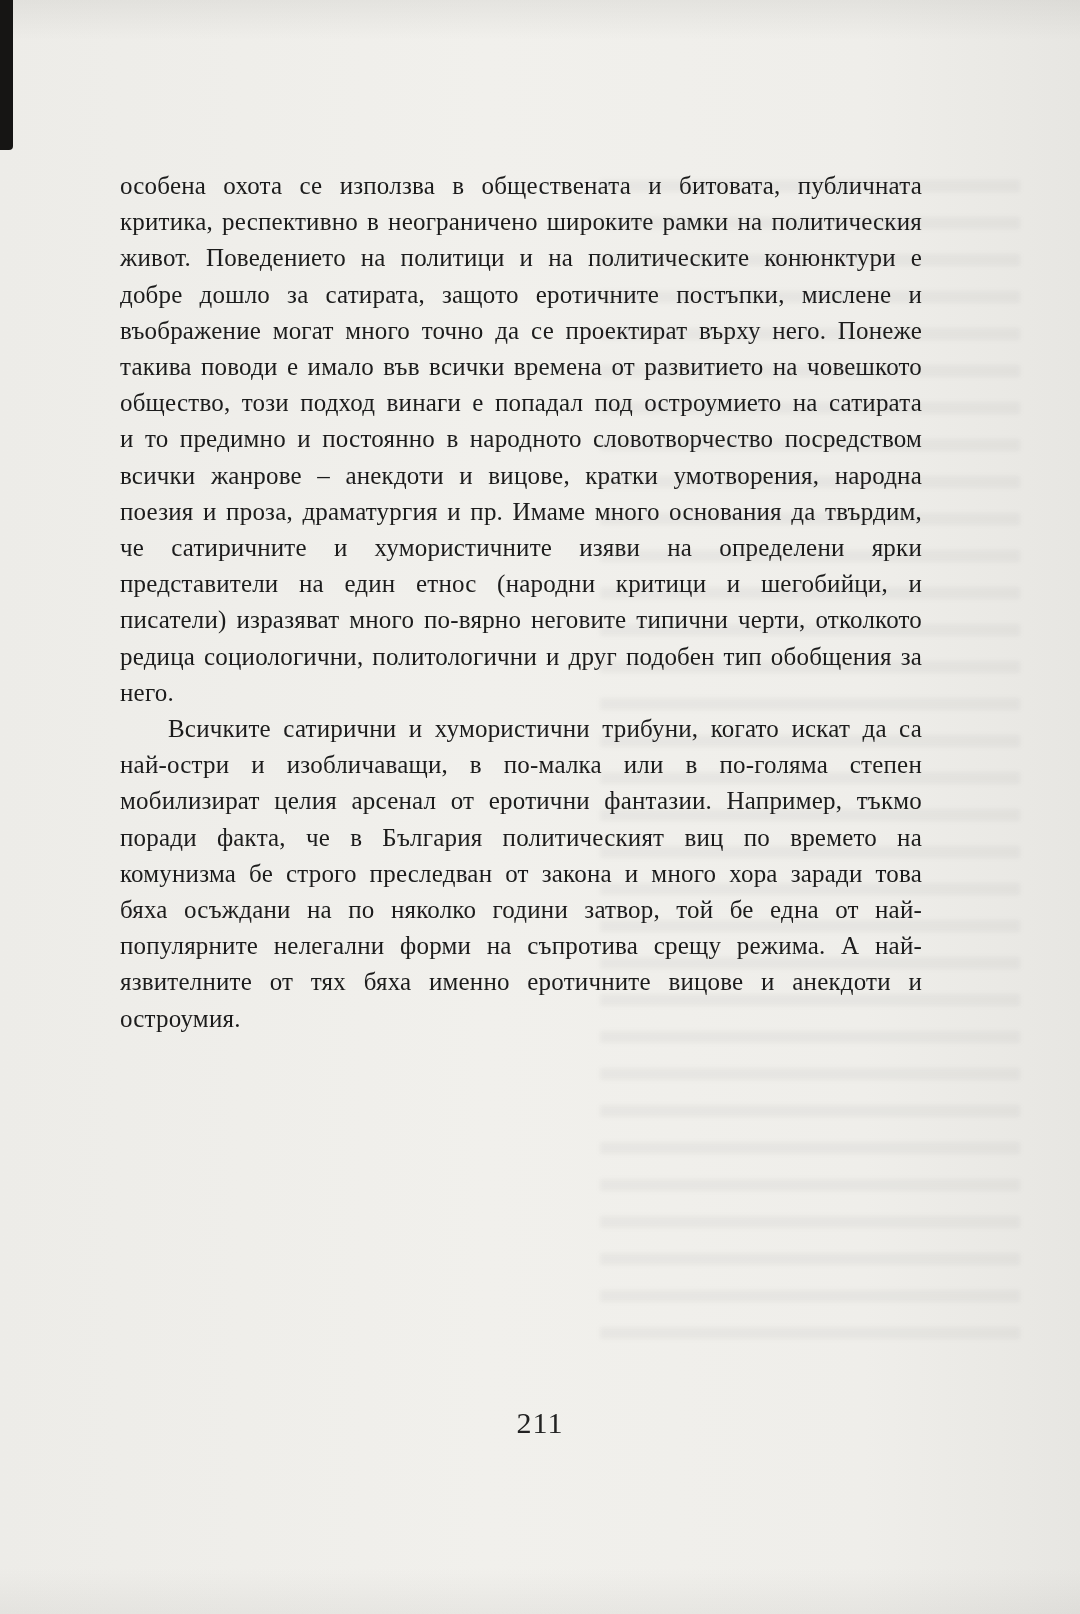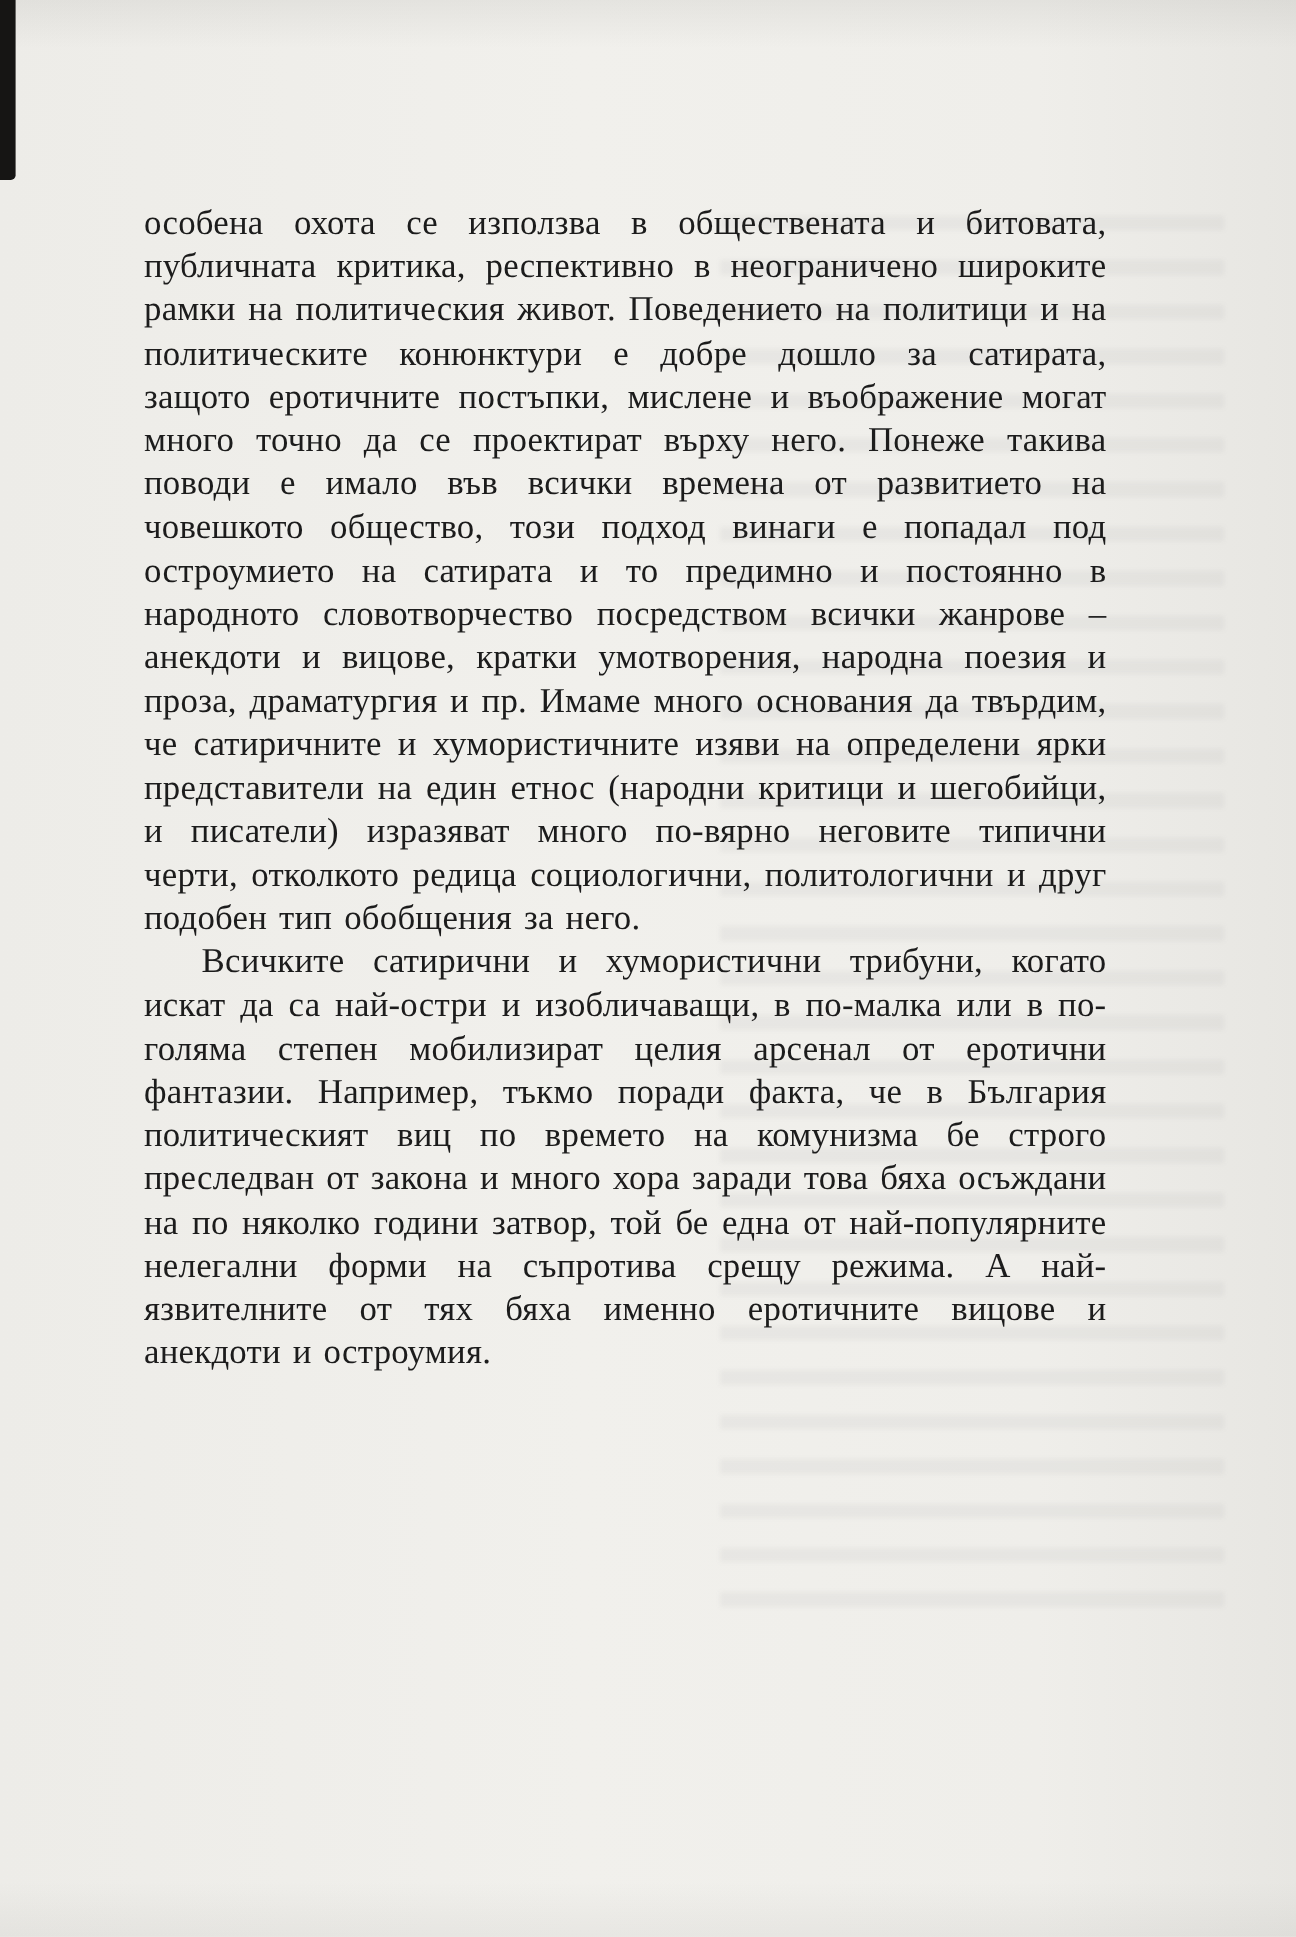--- a/index.html
+++ b/index.html
@@ -57,21 +57,21 @@
     pointer-events: none;
   }
   .text-block {
     position: absolute;
     left: 120px;
     top: 168px;
     width: 802px;
   }
   .para {
     margin: 0;
-    font-size: 29px;
+    font-size: 25px;
     line-height: 36.2px;
     text-align: justify;
     word-spacing: 2.5px;
     letter-spacing: 0.2px;
   }
   .para.indent {
     text-indent: 48px;
   }
   .page-number {
     position: absolute;
@@ -91,14 +91,15 @@
 
   <div class="edge-strip"></div>
 
   <div class="bleedthrough"></div>
 
   <div class="text-block">
     <p class="para">особена охота се използва в обществената и битовата, публичната критика, респективно в неограничено широките рамки на политическия живот. Поведението на политици и на политическите конюнктури е добре дошло за сатирата, защото еротичните постъпки, мислене и въображение могат много точно да се проектират върху него. Понеже такива поводи е имало във всички времена от развитието на човешкото общество, този подход винаги е попадал под остроумието на сатирата и то предимно и постоянно в народното словотворчество посредством всички жанрове – анекдоти и вицове, кратки умотворения, народна поезия и проза, драматургия и пр. Имаме много основания да твърдим, че сатиричните и хумористичните изяви на определени ярки представители на един етнос (народни критици и шегобийци, и писатели) изразяват много по-вярно неговите типични черти, отколкото редица социологични, политологични и друг подобен тип обобщения за него.</p>
     <p class="para indent">Всичките сатирични и хумористични трибуни, когато искат да са най-остри и изобличаващи, в по-малка или в по-голяма степен мобилизират целия арсенал от еротични фантазии. Например, тъкмо поради факта, че в България политическият виц по времето на комунизма бе строго преследван от закона и много хора заради това бяха осъждани на по няколко години затвор, той бе една от най-популярните нелегални форми на съпротива срещу режима. А най-язвителните от тях бяха именно еротичните вицове и анекдоти и остроумия.</p>
   </div>
 
+  <div class="page-number">211</div>
 
 </div>
 
 </body></html>

